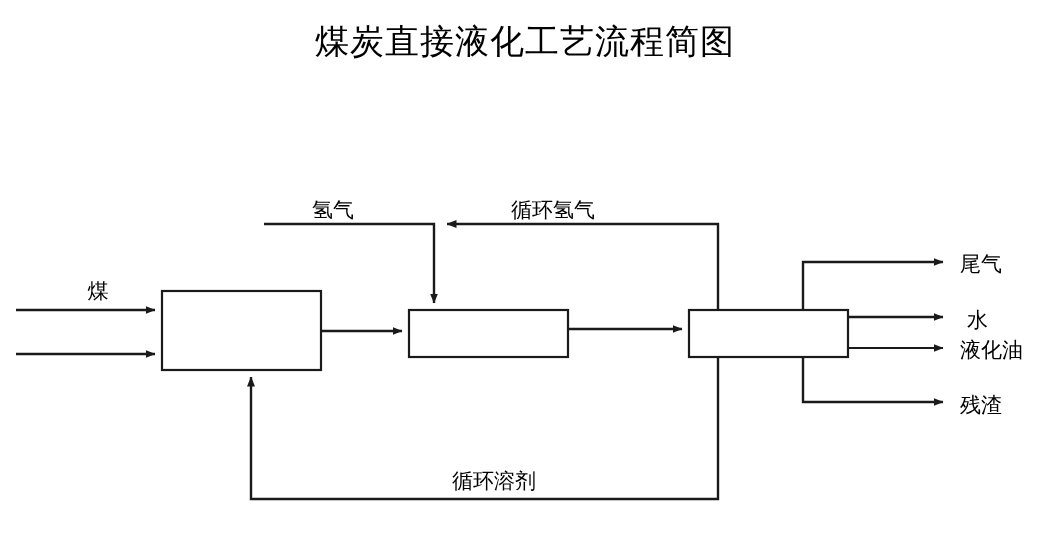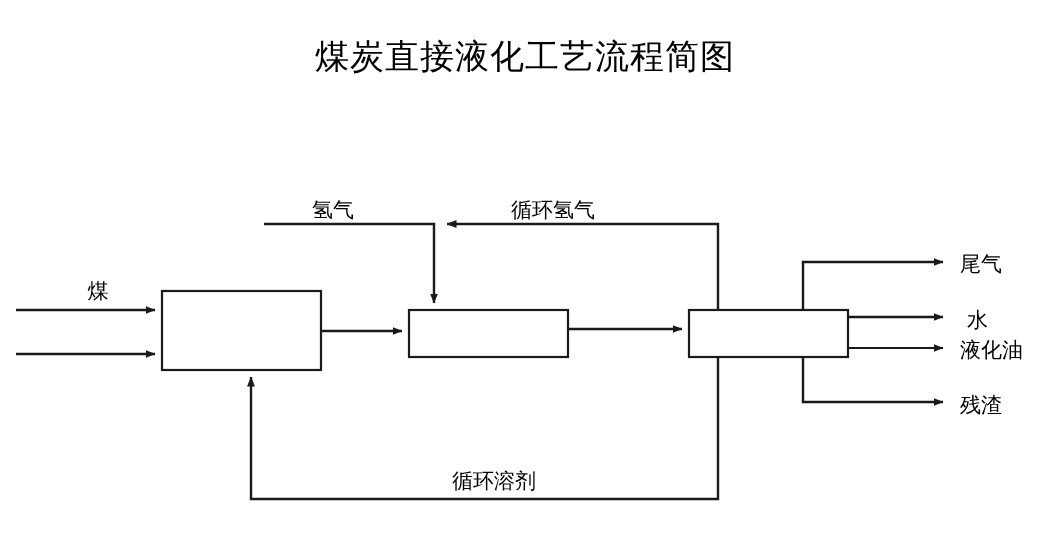--- a/index.html
+++ b/index.html
@@ -15,21 +15,21 @@
     position: relative;
   }
   #diagram-root {
     position: relative;
     width: 1050px;
     height: 560px;
   }
   .page-title {
     position: absolute;
     left: 0;
-    top: 34px;
+    top: 19px;
     width: 1050px;
     text-align: center;
     font-size: 34px;
     color: #000000;
     font-family: "DejaVu Sans", "Liberation Sans", sans-serif;
     letter-spacing: 1px;
     white-space: nowrap;
   }
   svg.flow-canvas {
     position: absolute;

